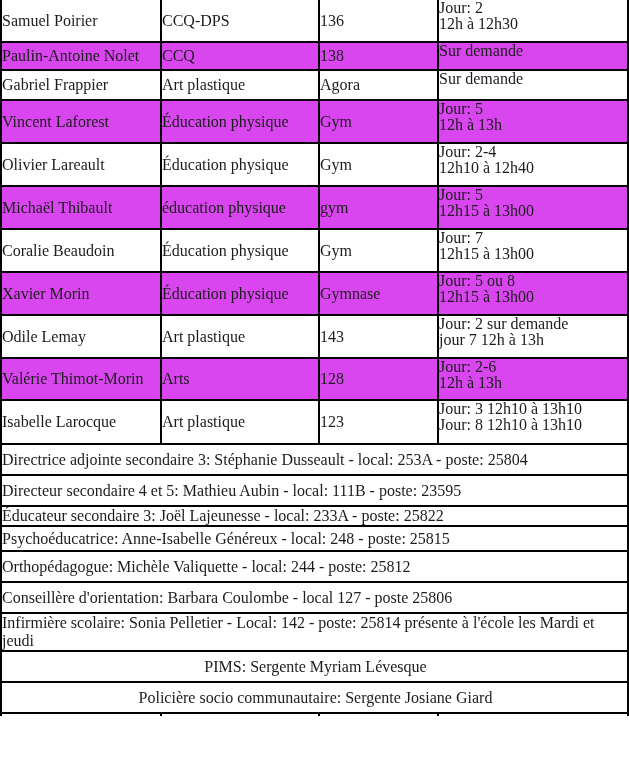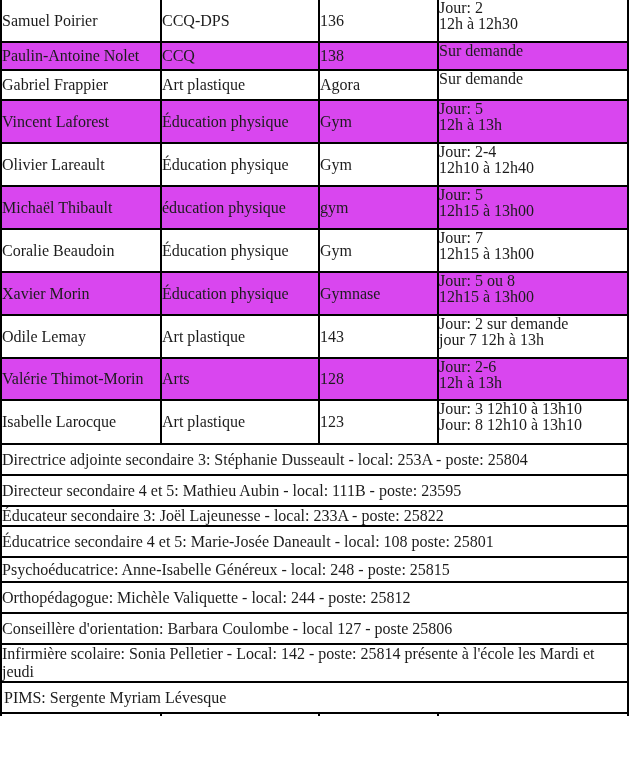--- a/index.html
+++ b/index.html
@@ -36,21 +36,21 @@
     padding: 1px 4px;
     line-height: 16px;
   }
   tr.shaded td { background: #d946ef; }
   td.c-info {
     text-align: left;
     vertical-align: middle;
     padding: 2px 2px 2px 6px;
     font-size: 12.5px;
   }
-  td.c-info.centered { padding-left: 2px; }
+  td.c-info.centered { text-align: center; padding-left: 2px; }
   tr.sliver td { border-bottom: none; }
 </style>
 </head>
 <body>
 
 <div class="page">
   <table class="sched-table">
     <colgroup>
       <col style="width:160px">
         <col style="width:158px">
@@ -169,37 +169,37 @@
 
     <tr style="height:31px">
       <td class="c-info" colspan="4">Directrice adjointe secondaire 3:  Stéphanie Dusseault  - local:  253A  - poste: 25804</td>
     </tr>
     <tr style="height:31px">
       <td class="c-info" colspan="4">Directeur secondaire 4 et 5:  Mathieu Aubin  - local: 111B - poste: 23595</td>
     </tr>
     <tr style="height:16px">
       <td class="c-info" colspan="4">Éducateur secondaire 3: Joël Lajeunesse  - local:  233A  - poste: 25822</td>
     </tr>
-    <tr style="height:31px">
-      <td class="c-info" colspan="4">Éducatrice secondaire 4 et 5:  Marie-Josée Daneault - local: 108 poste: 25801</td>
-    </tr>
     <tr style="height:25px">
       <td class="c-info" colspan="4">Psychoéducatrice: Anne-Isabelle Généreux - local: 248 - poste: 25815</td>
     </tr>
     <tr style="height:31px">
       <td class="c-info" colspan="4">Orthopédagogue: Michèle Valiquette - local: 244   - poste: 25812</td>
     </tr>
     <tr style="height:31px">
       <td class="c-info" colspan="4">Conseillère d'orientation: Barbara Coulombe - local 127 - poste 25806</td>
     </tr>
     <tr style="height:31px">
       <td class="c-info" colspan="4">Infirmière scolaire: Sonia Pelletier - Local: 142 - poste: 25814 présente à l'école les Mardi et jeudi</td>
     </tr>
     <tr style="height:31px">
       <td class="c-info centered" colspan="4">PIMS:  Sergente Myriam Lévesque</td>
+    </tr>
+    <tr style="height:31px">
+      <td class="c-info centered" colspan="4">Policière socio communautaire: Sergente Josiane Giard</td>
     </tr>
 
     <tr class="sliver" style="height:3px">
       <td></td>
       <td></td>
       <td></td>
       <td></td>
     </tr>
   </tbody>
     </table>

